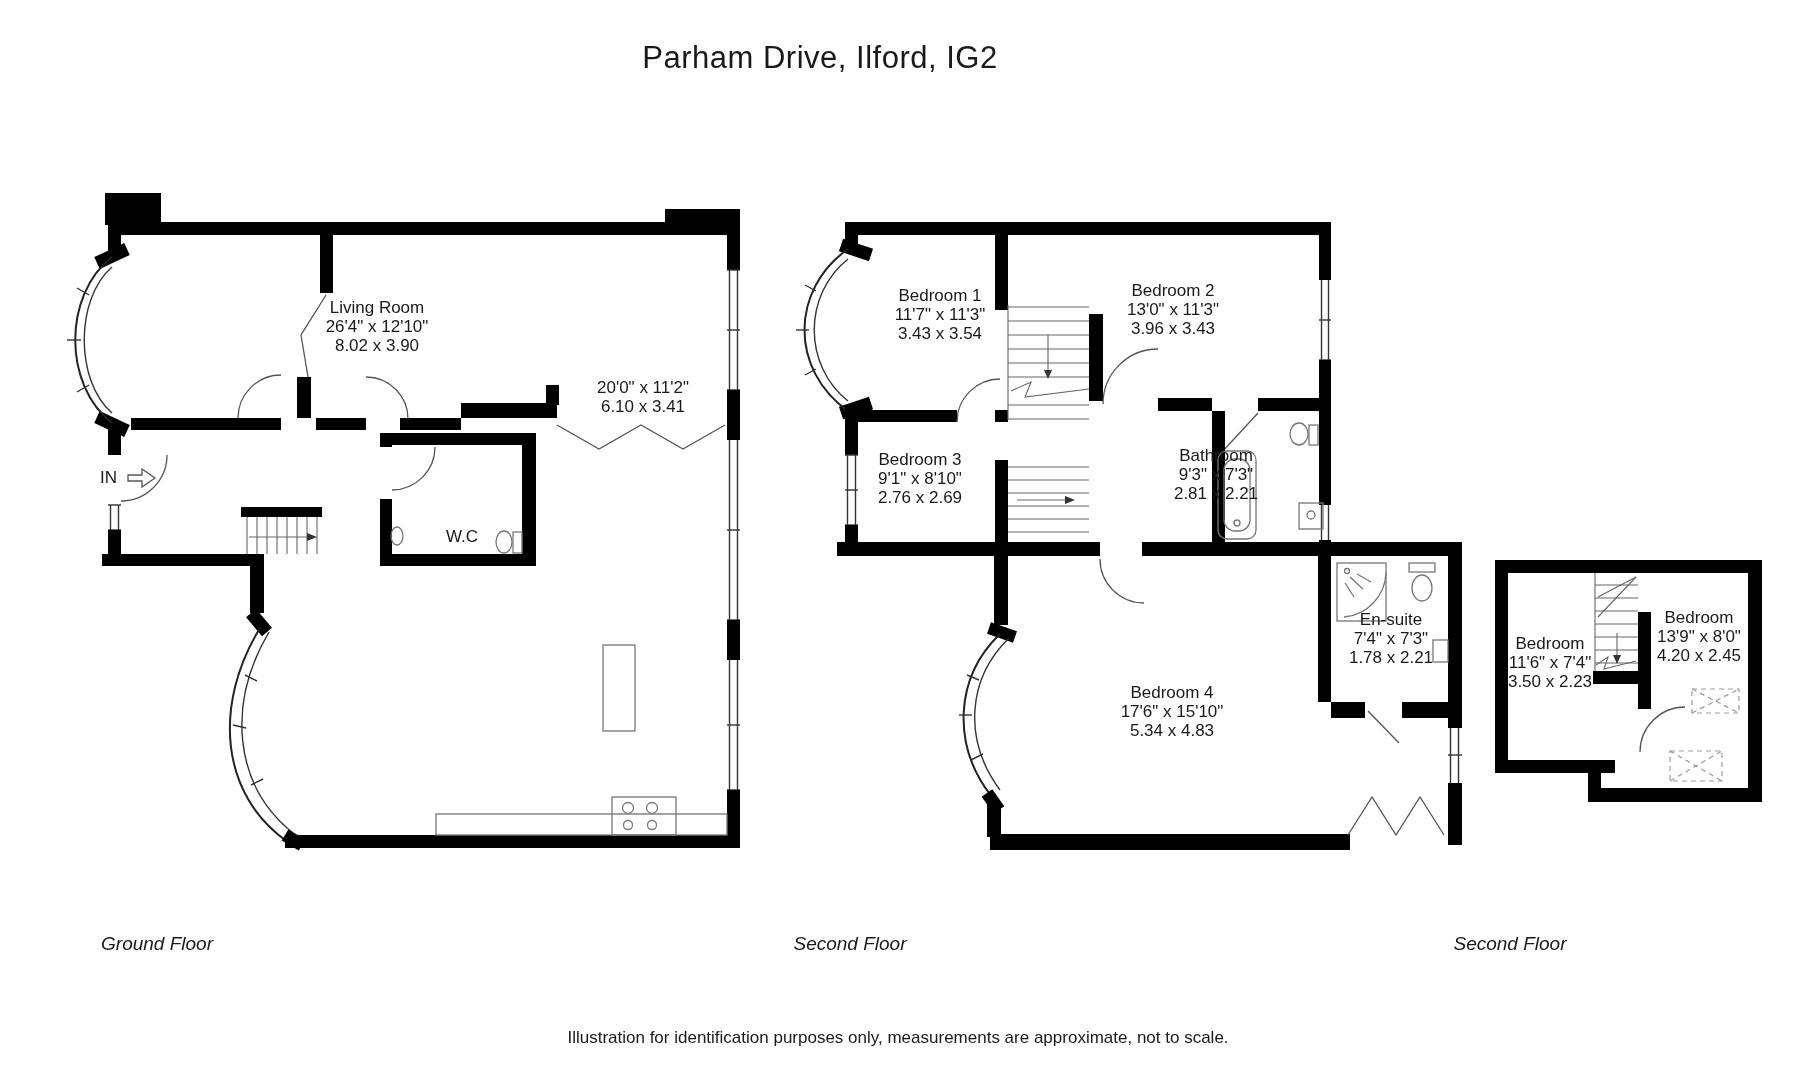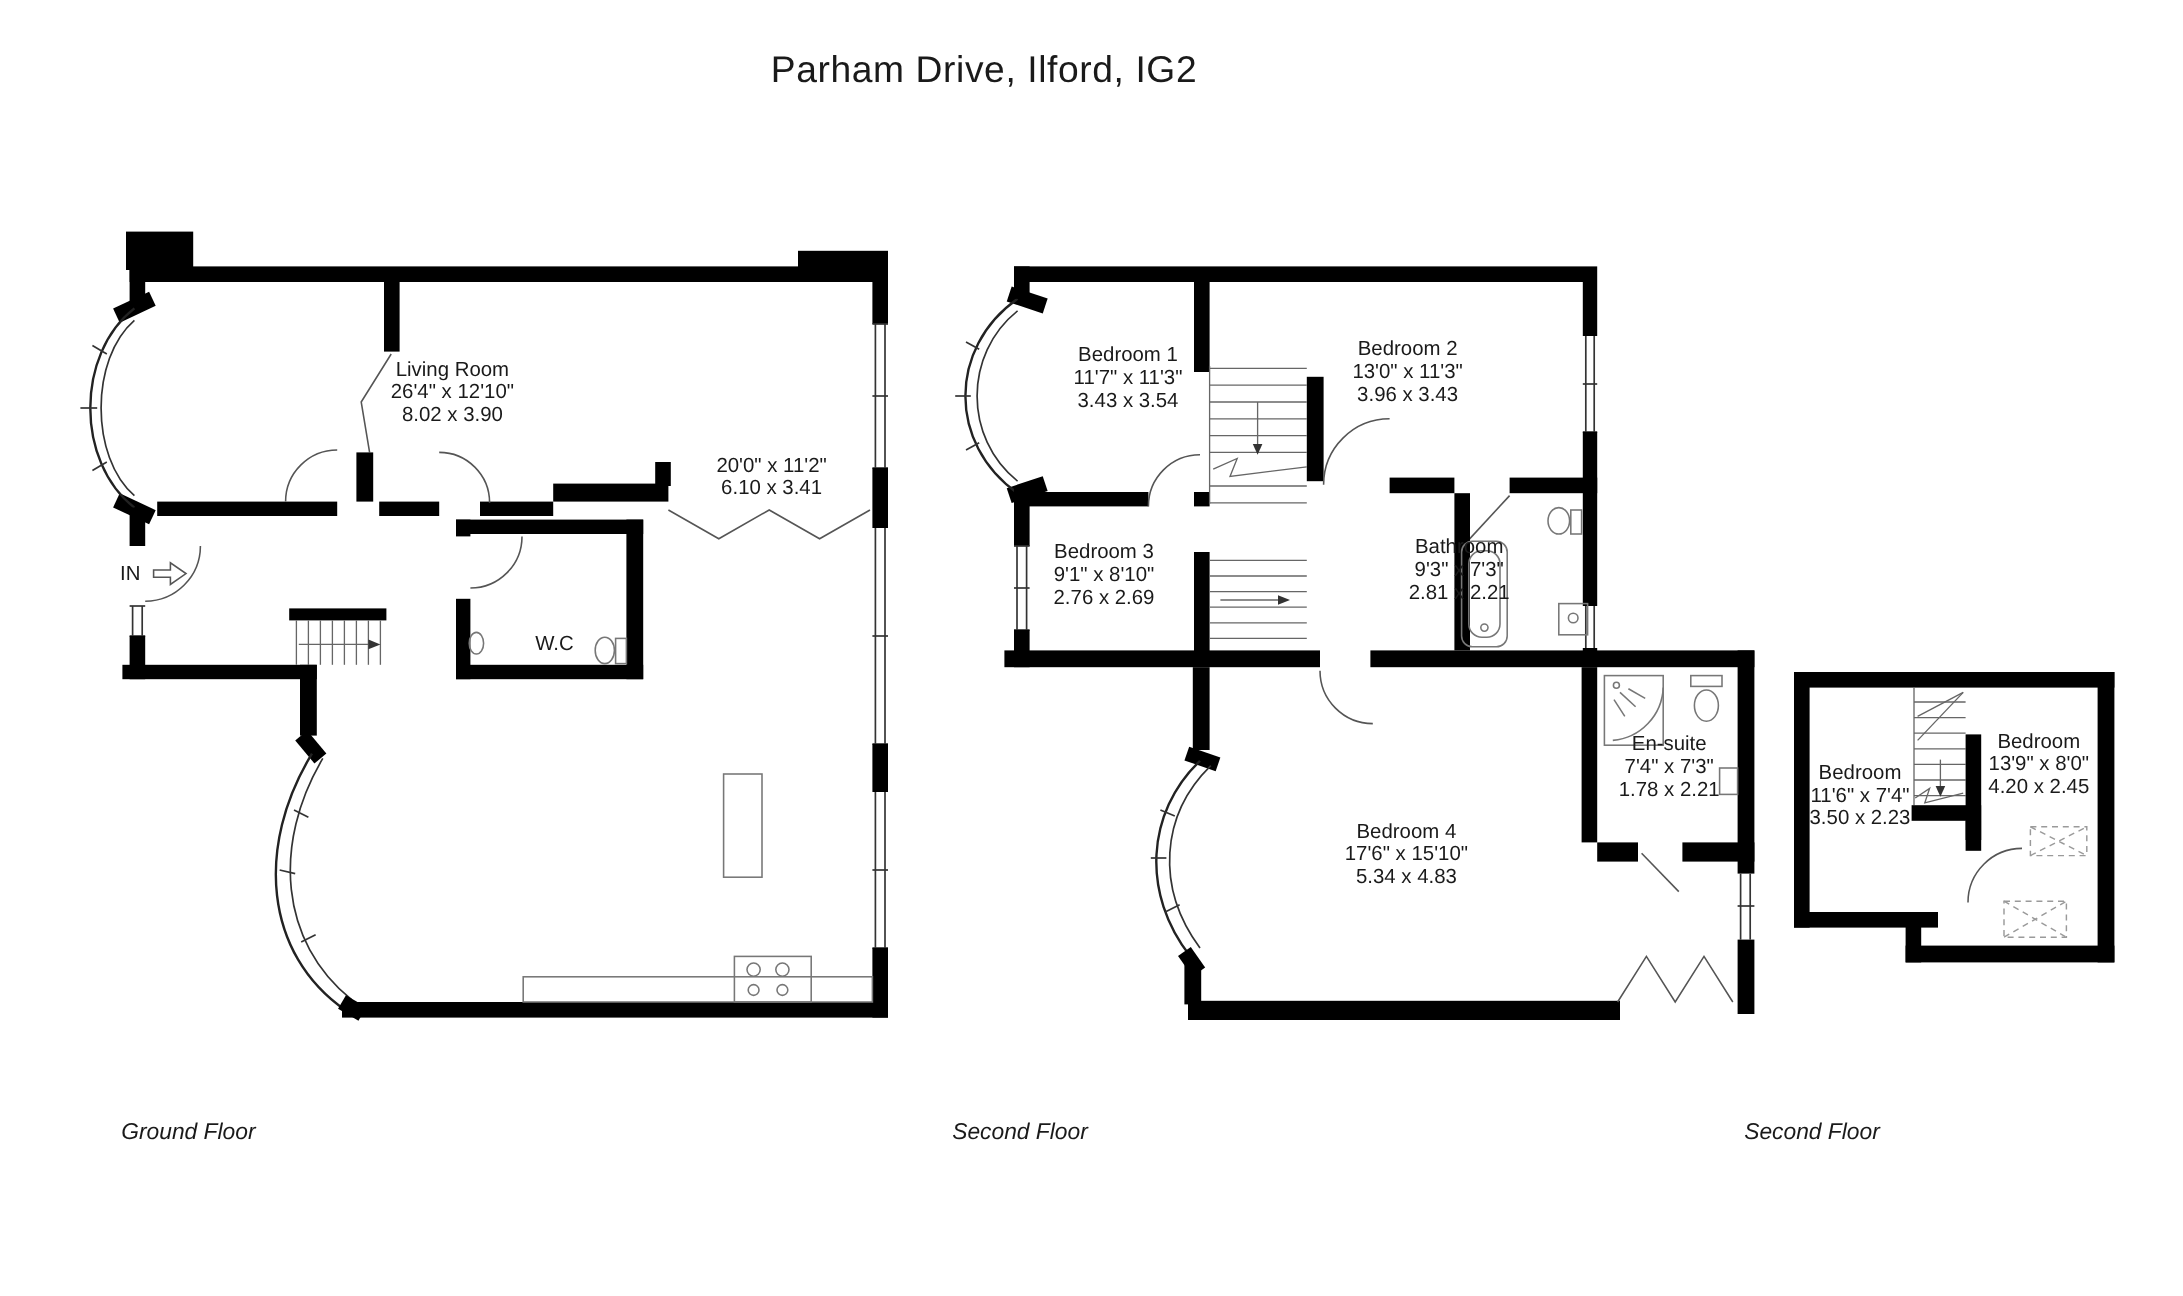--- a/index.html
+++ b/index.html
@@ -335,14 +335,15 @@
   <div class="room-label" style="left:1699px;top:608px">
     <span>Bedroom</span>
     <span>13'9" x 8'0"</span>
     <span>4.20 x 2.45</span>
   </div>
 
   <div class="in-label" style="left:100px;top:468px">IN</div>
   <div class="floor-label" style="left:157px;top:933px">Ground Floor</div>
   <div class="floor-label" style="left:850px;top:933px">Second Floor</div>
   <div class="floor-label" style="left:1510px;top:933px">Second Floor</div>
+  <div class="disclaimer">Illustration for identification purposes only, measurements are approximate, not to scale.</div>
 
 </div>
 
 </body></html>

